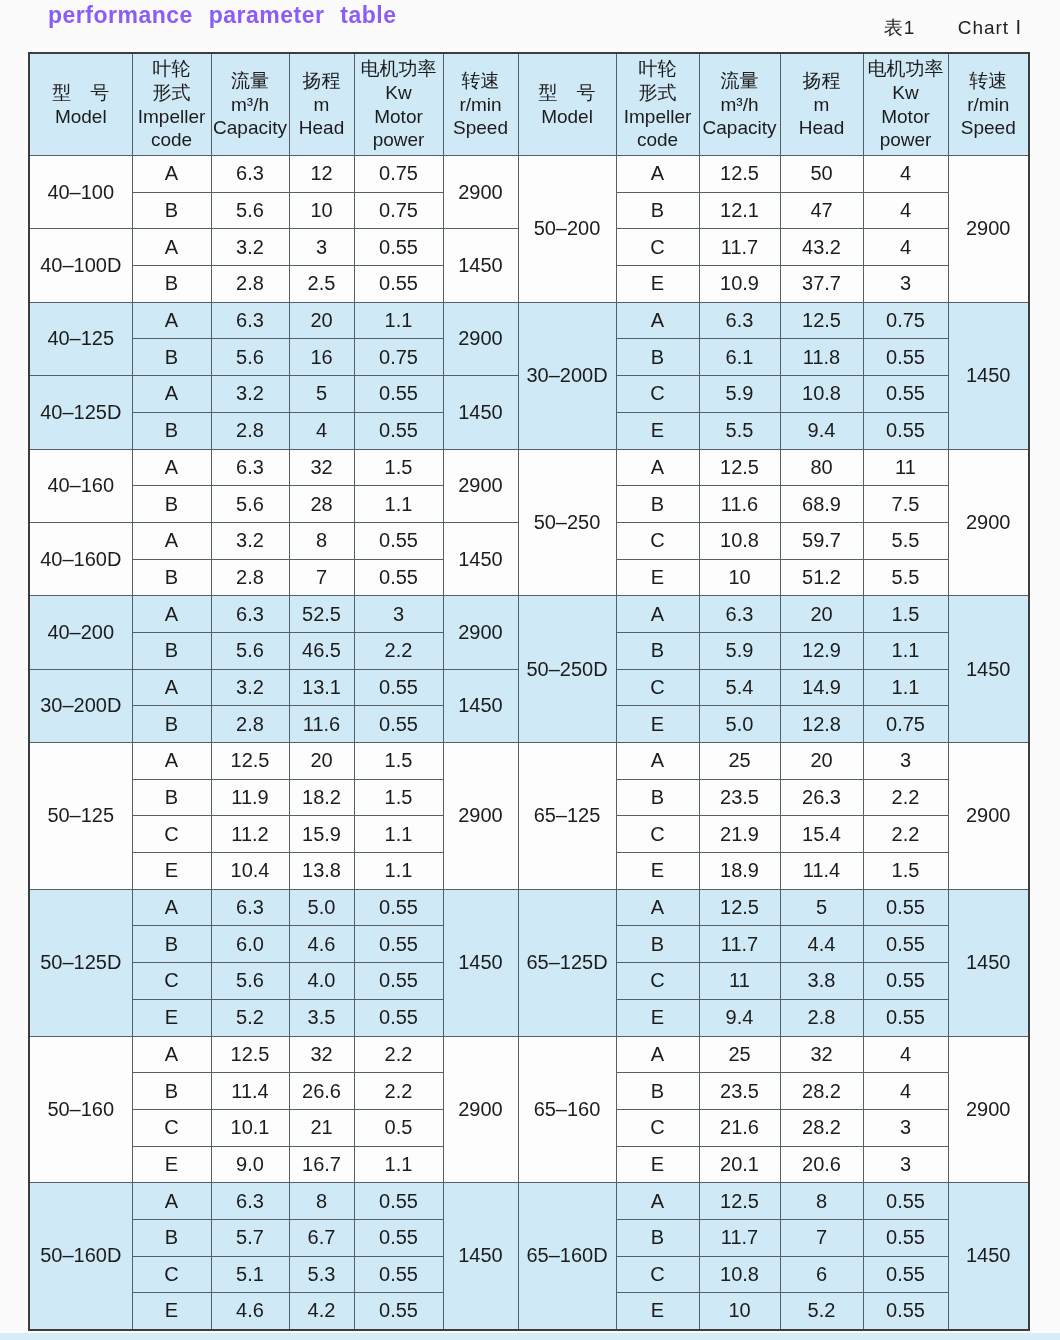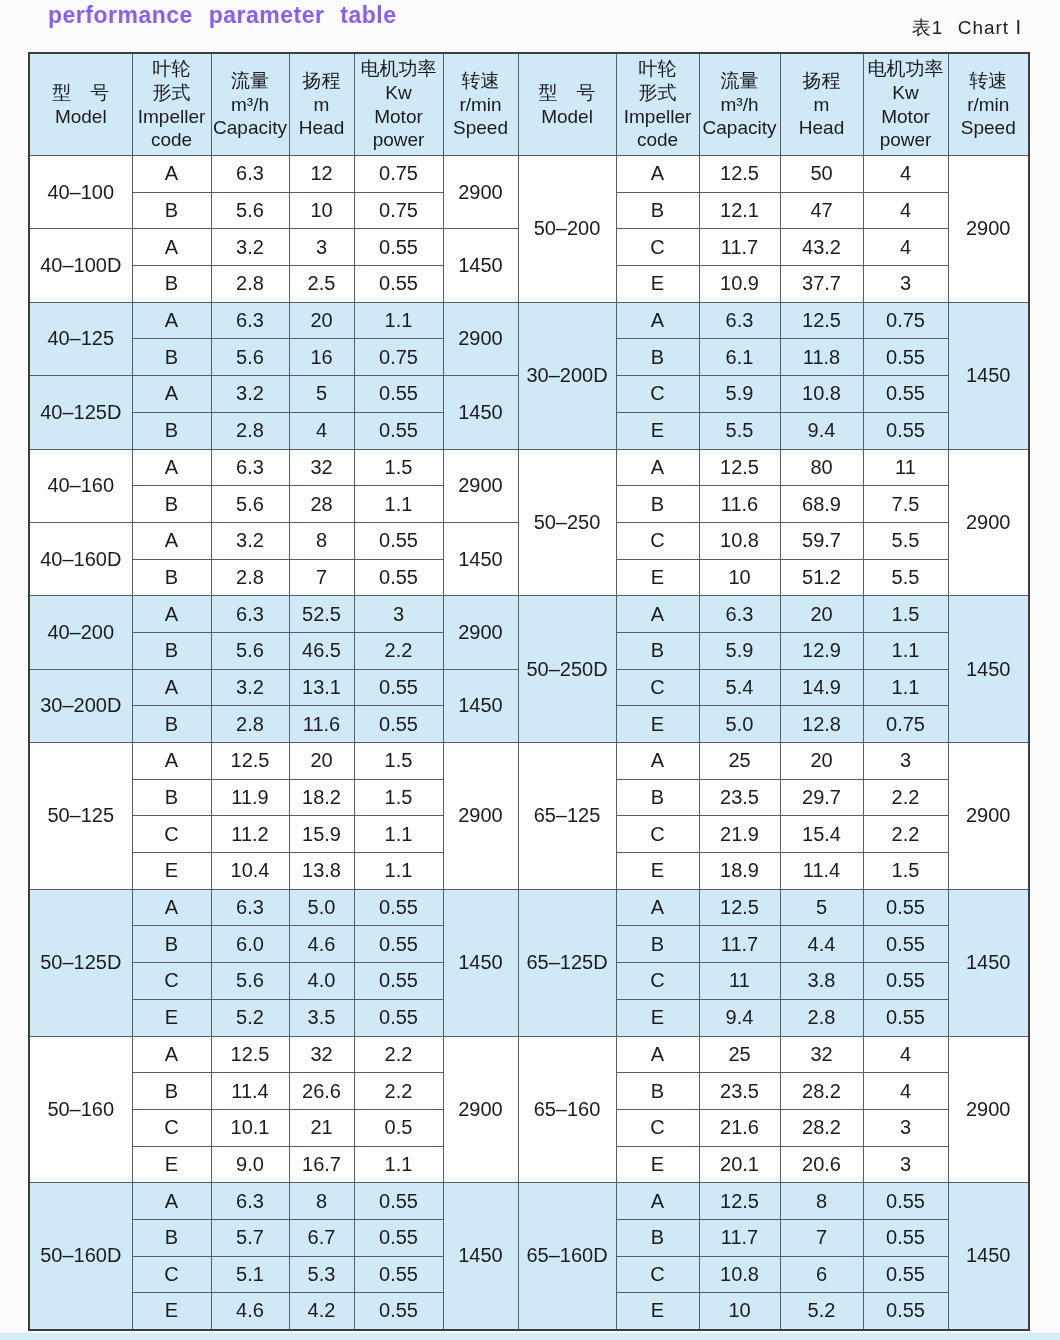--- a/index.html
+++ b/index.html
@@ -24,21 +24,21 @@
     margin-left: 23px;
   }
   .table-caption {
     position: absolute;
     right: 38px;
     top: 15px;
     font-size: 19px;
     color: #222;
     letter-spacing: 1px;
   }
-  .table-caption .cap-en { margin-left: 8px; }
+  .table-caption .cap-en { margin-left: 36px; }
   table.perf {
     position: absolute;
     left: 28px;
     top: 52px;
     width: 1000px;
     border-collapse: collapse;
     table-layout: fixed;
     border: 2px solid #3d3d3d;
     background: #fdfdfd;
   }
@@ -336,21 +336,21 @@
         <td>3</td>
         <td rowspan="4">2900</td>
       </tr>
       <tr class="band-white">
         <td>B</td>
         <td>11.9</td>
         <td>18.2</td>
         <td>1.5</td>
         <td>B</td>
         <td>23.5</td>
-        <td>29.7</td>
+        <td>26.3</td>
         <td>2.2</td>
       </tr>
       <tr class="band-white">
         <td>C</td>
         <td>11.2</td>
         <td>15.9</td>
         <td>1.1</td>
         <td>C</td>
         <td>21.9</td>
         <td>15.4</td>

